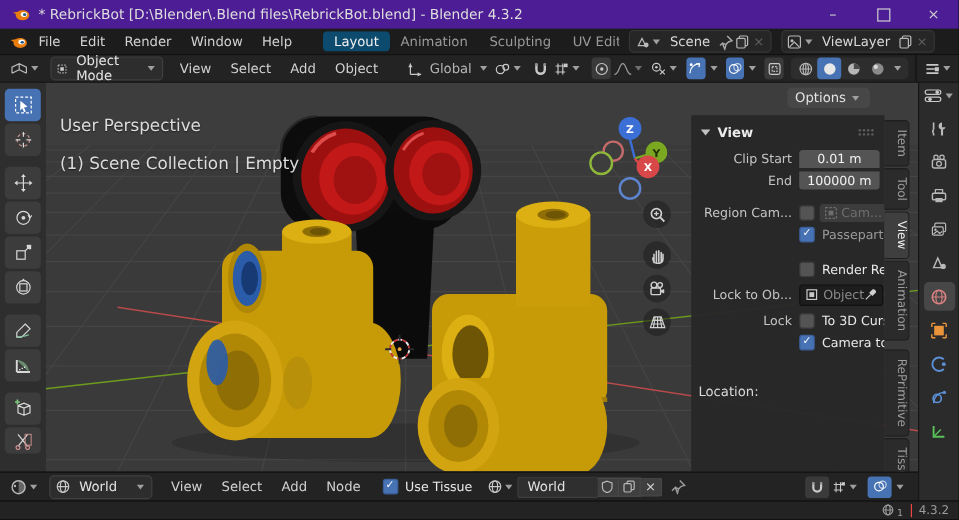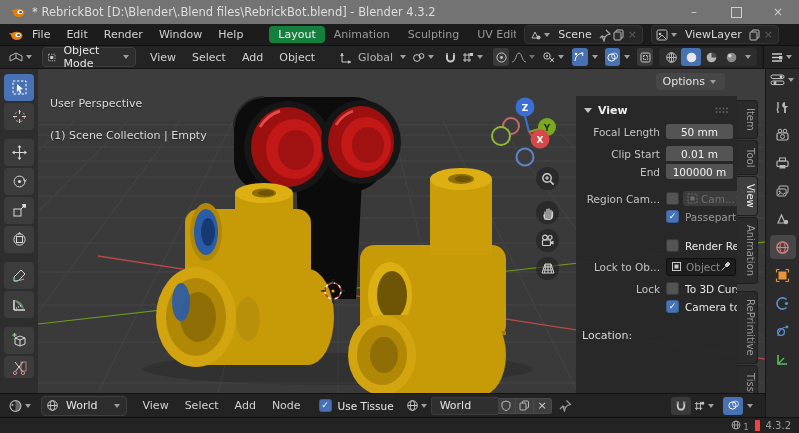--- a/index.html
+++ b/index.html
@@ -1,33 +1,33 @@
 <!DOCTYPE html>
 <html><head>
 <meta charset="utf-8">
 <style>
   html,body{margin:0;padding:0;background:#000;}
   #app{position:relative;width:799px;height:433px;overflow:hidden;
        font-family:"DejaVu Sans",sans-serif;font-size:11px;color:#d0d0d0;
        background:#1d1d1d;user-select:none;}
   
-  #titlebar{position:absolute;left:0;top:0;width:799px;height:24px;background:#737373;
+  #titlebar{position:absolute;left:0;top:0;width:799px;height:24px;background:#4c1d95;
             display:flex;align-items:center;}
   #titlebar .title{color:#dedede;font-size:11.5px;margin-left:6px;white-space:nowrap;}
   .blender-logo{width:16px;height:12px;margin-left:10px;flex:0 0 auto;}
   #win-controls{margin-left:auto;display:flex;align-items:center;height:100%;}
   .winbtn{width:42px;height:100%;display:flex;align-items:center;justify-content:center;color:#cfcfcf;font-size:12px;}
   .winbtn .box{width:9px;height:9px;border:1px solid #cfcfcf;}
   
   #topbar{position:absolute;left:0;top:24px;width:799px;height:22px;background:#1c1c1c;
           display:flex;align-items:center;border-bottom:1px solid #101010;box-sizing:border-box;}
   .menu-item{padding:0 8px;color:#d2d2d2;white-space:nowrap;}
   .ws-tabs{display:flex;align-items:center;margin-left:18px;overflow:hidden;}
   .ws-tab{padding:2px 9px;border-radius:4px;color:#9a9a9a;white-space:nowrap;}
-  .ws-tab.active{background:#15803d;color:#f0f0f0;}
+  .ws-tab.active{background:#0c4a6e;color:#f0f0f0;}
   .selector{display:flex;align-items:center;background:#262626;border:1px solid #353535;
             border-radius:4px;height:17px;margin-left:8px;padding:0 3px;}
   .selector .val{padding:0 6px;color:#d8d8d8;white-space:nowrap;}
   .mini-ico{width:14px;height:14px;flex:0 0 auto;}
   .caret{width:0;height:0;border-left:3px solid transparent;border-right:3px solid transparent;
          border-top:4px solid #9f9f9f;margin:0 2px;}
   .it-btn{display:flex;align-items:center;justify-content:center;height:17px;padding:0 2px;color:#b5b5b5;}
   .dim{opacity:.38;}
   
   #vp-header{position:absolute;left:0;top:46px;width:762px;height:23px;background:#232323;
@@ -43,21 +43,21 @@
   .shade-group{display:flex;align-items:center;background:#2d2d2d;border-radius:4px;height:18px;padding:0 2px;}
   
   #toolbar{position:absolute;left:0;top:69px;width:38px;height:324px;background:#2e2e2e;
            display:flex;flex-direction:column;align-items:center;padding-top:4px;box-sizing:border-box;}
   .tool{width:30px;height:27px;border-radius:4px;margin:1px 0;display:flex;align-items:center;justify-content:center;background:#3c3c3c;}
   .tool.active{background:#4772b3;}
   .tool-gap{height:7px;}
   
   #viewport{position:absolute;left:38px;top:69px;width:727px;height:324px;background:#3d3d3d;overflow:hidden;}
   #scene-svg{position:absolute;left:0;top:0;}
-  .vp-text{position:absolute;color:#dcdcdc;text-shadow:0 1px 1px rgba(0,0,0,.5);font-size:11px;white-space:nowrap;text-align:right;}
+  .vp-text{position:absolute;color:#dcdcdc;text-shadow:0 1px 1px rgba(0,0,0,.5);font-size:14px;white-space:nowrap;text-align:right;}
   #options-btn{position:absolute;right:40px;top:4px;height:17px;background:#474747;border-radius:4px;
                display:flex;align-items:center;padding:0 7px;color:#e3e3e3;}
   .navbtn{position:absolute;width:23px;height:23px;border-radius:50%;background:rgba(30,30,30,.55);
           display:flex;align-items:center;justify-content:center;}
   
   #sidebar{position:absolute;left:538px;top:27px;width:161px;height:297px;background:rgba(40,40,40,.96);
            box-sizing:border-box;padding:4px 4px 0 6px;overflow:hidden;}
   .panel-head{display:flex;align-items:center;height:17px;color:#ececec;margin:2px 0 4px 0;}
   .panel-head .tri{width:0;height:0;border-left:4px solid transparent;border-right:4px solid transparent;
                    border-top:5px solid #c2c2c2;margin:0 6px 0 2px;}
@@ -96,21 +96,21 @@
   .usenodes{display:flex;align-items:center;margin-left:10px;}
   .dblock{display:flex;align-items:center;margin-left:10px;}
   .dblock .name{background:#2f2f2f;border:1px solid #3d3d3d;border-right:none;height:16px;display:flex;align-items:center;
                 padding:0 8px;border-radius:3px 0 0 3px;color:#e2e2e2;min-width:50px;}
   .dbbtn{background:#3f3f3f;border:1px solid #4a4a4a;border-left:none;height:16px;display:flex;align-items:center;
          justify-content:center;width:18px;box-sizing:border-box;}
   .dbbtn.last{border-radius:0 3px 3px 0;}
   
   #statusbar{position:absolute;left:0;top:417px;width:799px;height:16px;background:#232323;border-top:1px solid #101010;
              box-sizing:border-box;display:flex;align-items:center;justify-content:flex-end;color:#9c9c9c;font-size:10px;}
-  #statusbar .ver{margin:0 8px 0 6px;border-left:5px solid #ef4444;padding-left:6px;}
+  #statusbar .ver{margin:0 8px 0 6px;border-left:1px solid #ef4444;padding-left:6px;}
   svg{display:block;}
 </style>
 </head>
 <body>
 
 <div id="app">
 
   <div id="titlebar">
     <svg class="blender-logo" viewBox="0 0 20 14">
       <ellipse cx="11" cy="8" rx="7" ry="5.2" fill="#e87d0d"></ellipse>
@@ -544,24 +544,20 @@
               <circle cx="5" cy="1.5" r="1"></circle>
               <circle cx="8.5" cy="1.5" r="1"></circle>
               <circle cx="12" cy="1.5" r="1"></circle>
               <circle cx="1.5" cy="5" r="1"></circle>
               <circle cx="5" cy="5" r="1"></circle>
               <circle cx="8.5" cy="5" r="1"></circle>
               <circle cx="12" cy="5" r="1"></circle>
             </g>
           </svg>
       </div>
-      <div class="prow">
-        <span class="plabel">Focal Length</span>
-        <div class="pfield">50 mm</div>
-      </div>
       <div class="prow" style="margin-top:5px">
         <span class="plabel">Clip Start</span>
         <div class="pfield top">0.01 m</div>
       </div>
       <div class="prow">
         <span class="plabel">End</span>
         <div class="pfield bot">100000 m</div>
       </div>
       <div class="prow" style="margin-top:10px">
         <span class="plabel">Region Cam...</span>
@@ -601,21 +597,21 @@
       <div class="prow" style="margin-top:5px">
         <span class="plabel">Lock</span>
         <span class="cb"></span>
         <span class="cb-label">To 3D Cursor</span>
       </div>
       <div class="prow">
         <span class="plabel"></span>
         <span class="cb checked">✓</span>
         <span class="cb-label">Camera to View</span>
       </div>
-      <div class="prow" style="margin-top:12px">
+      <div class="prow" style="margin-top:24px">
         <span style="color:#d8d8d8">Location:</span>
       </div>
     </div>
 
     <div id="side-tabs">
       <div class="stab">Item</div>
       <div class="stab">Tool</div>
       <div class="stab active">View</div>
       <div class="stab">Animation</div>
       <div class="stab-gap"></div>

